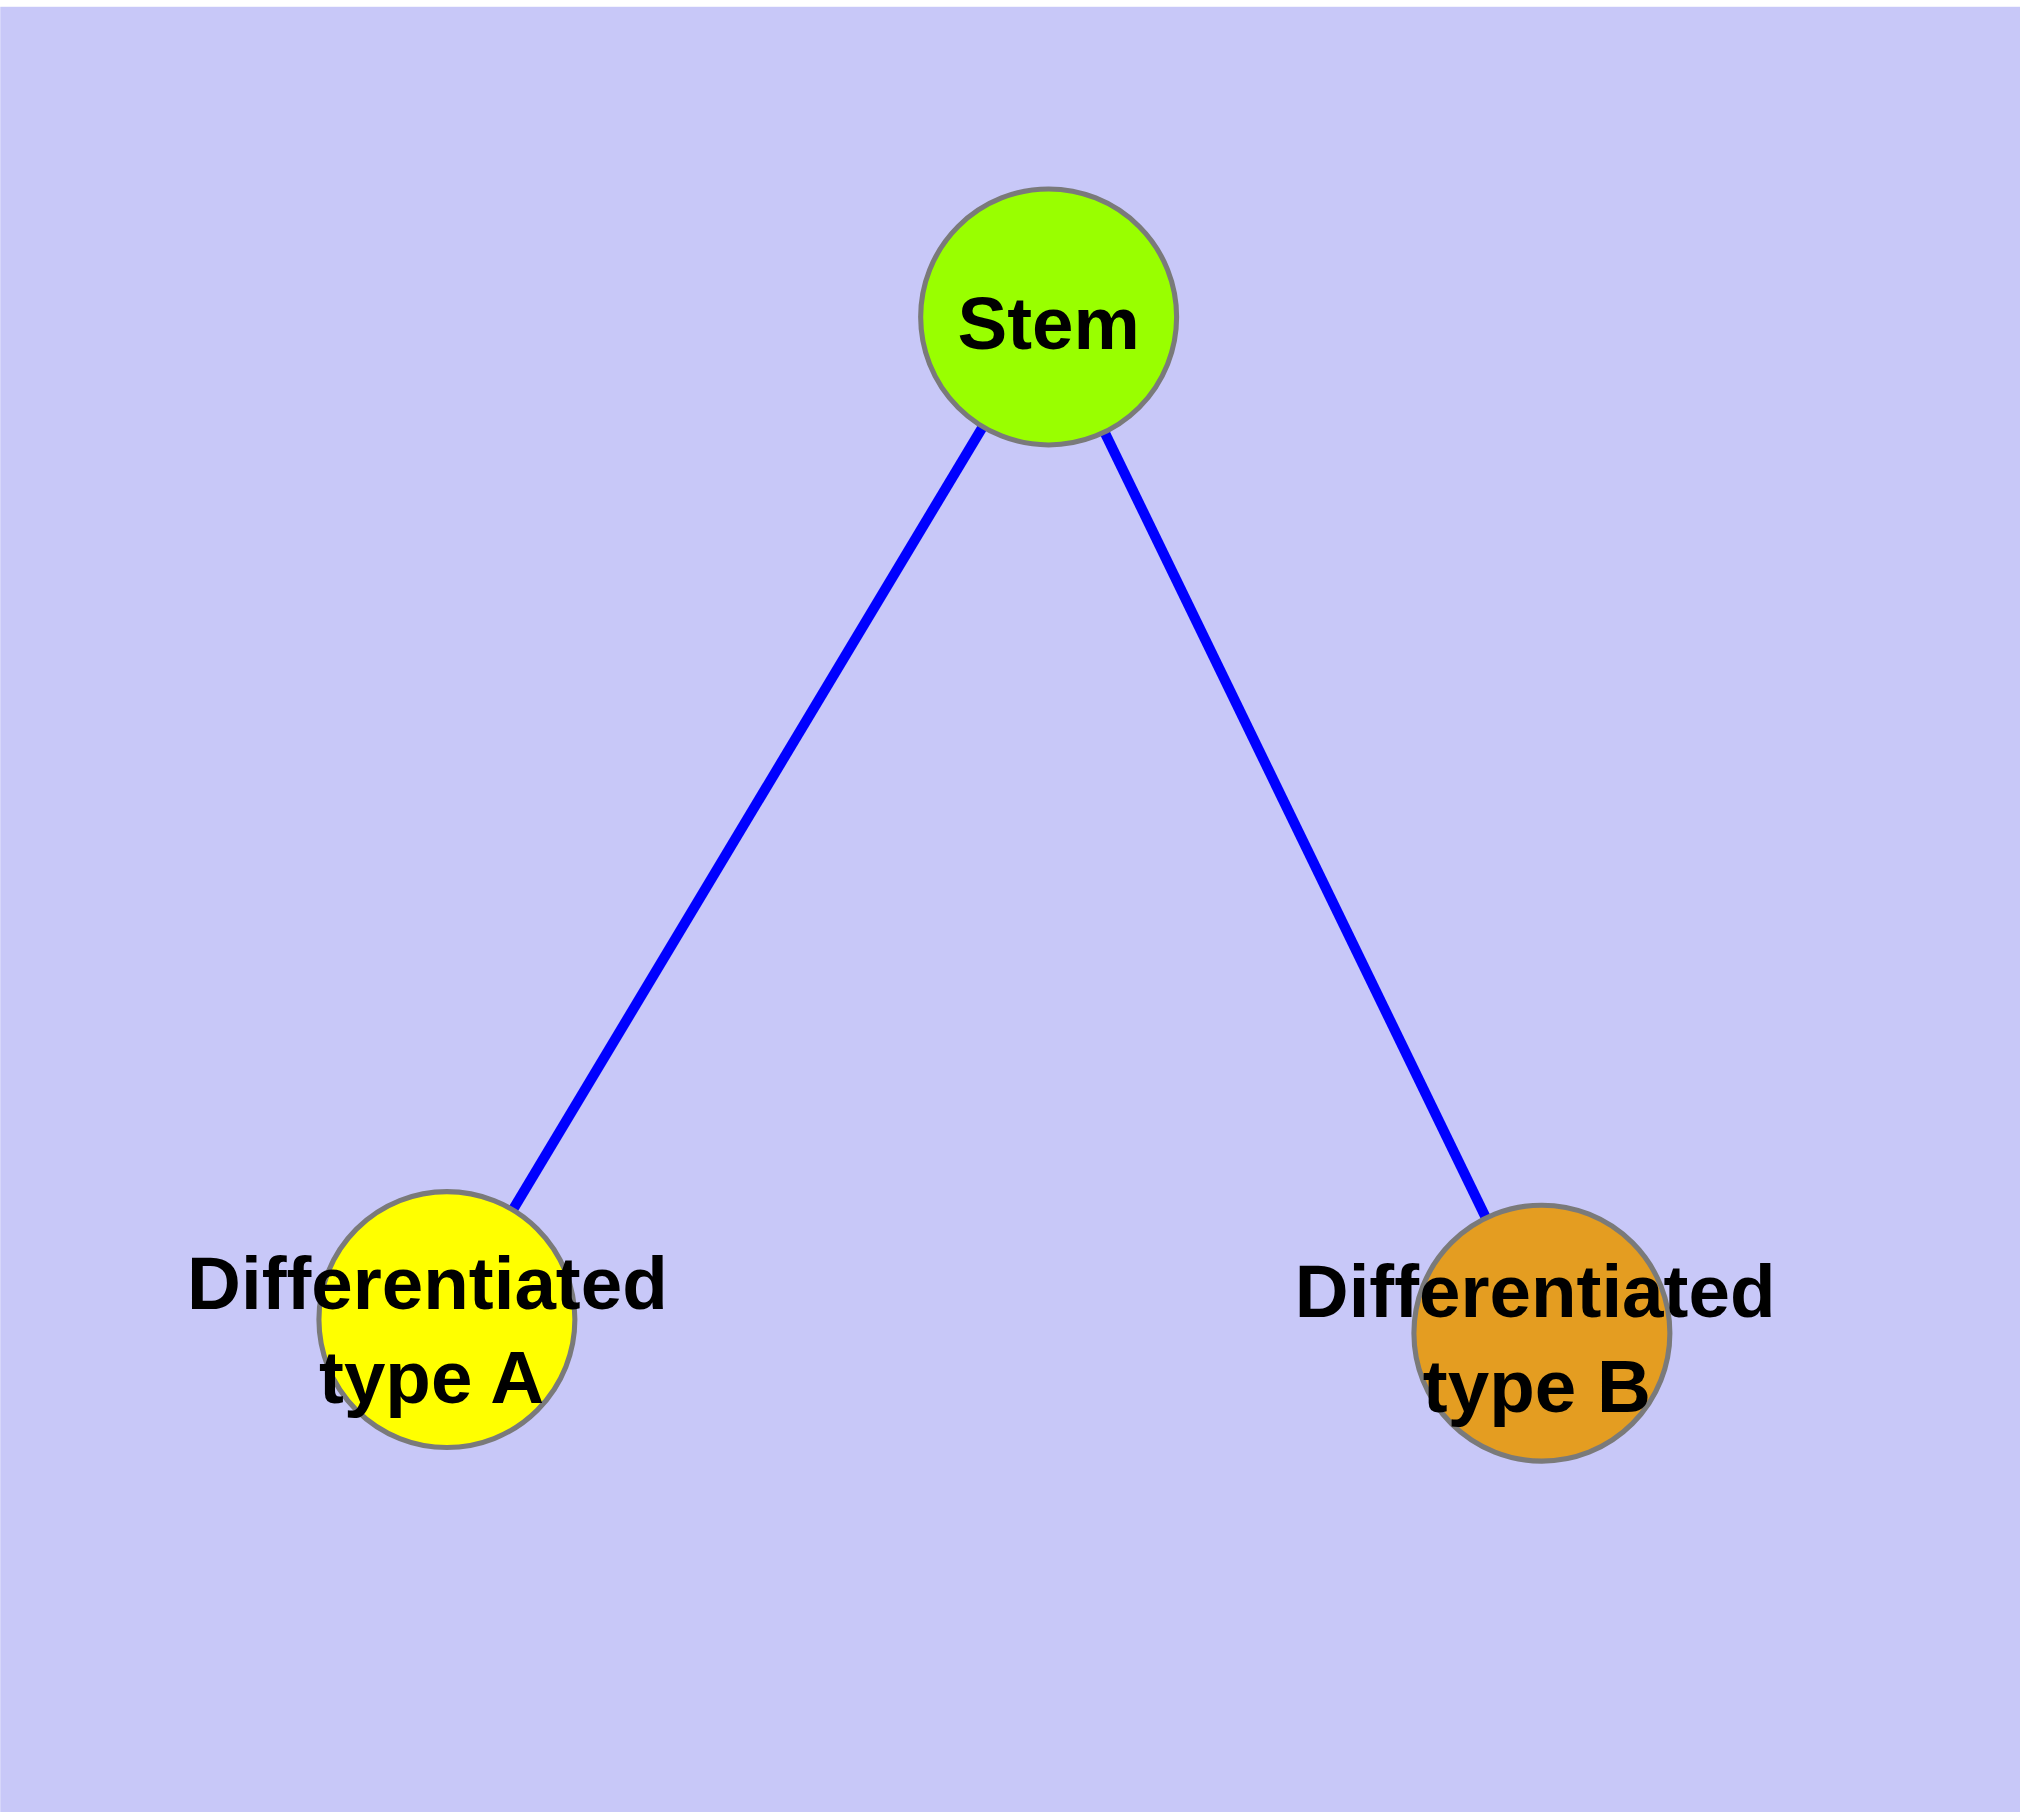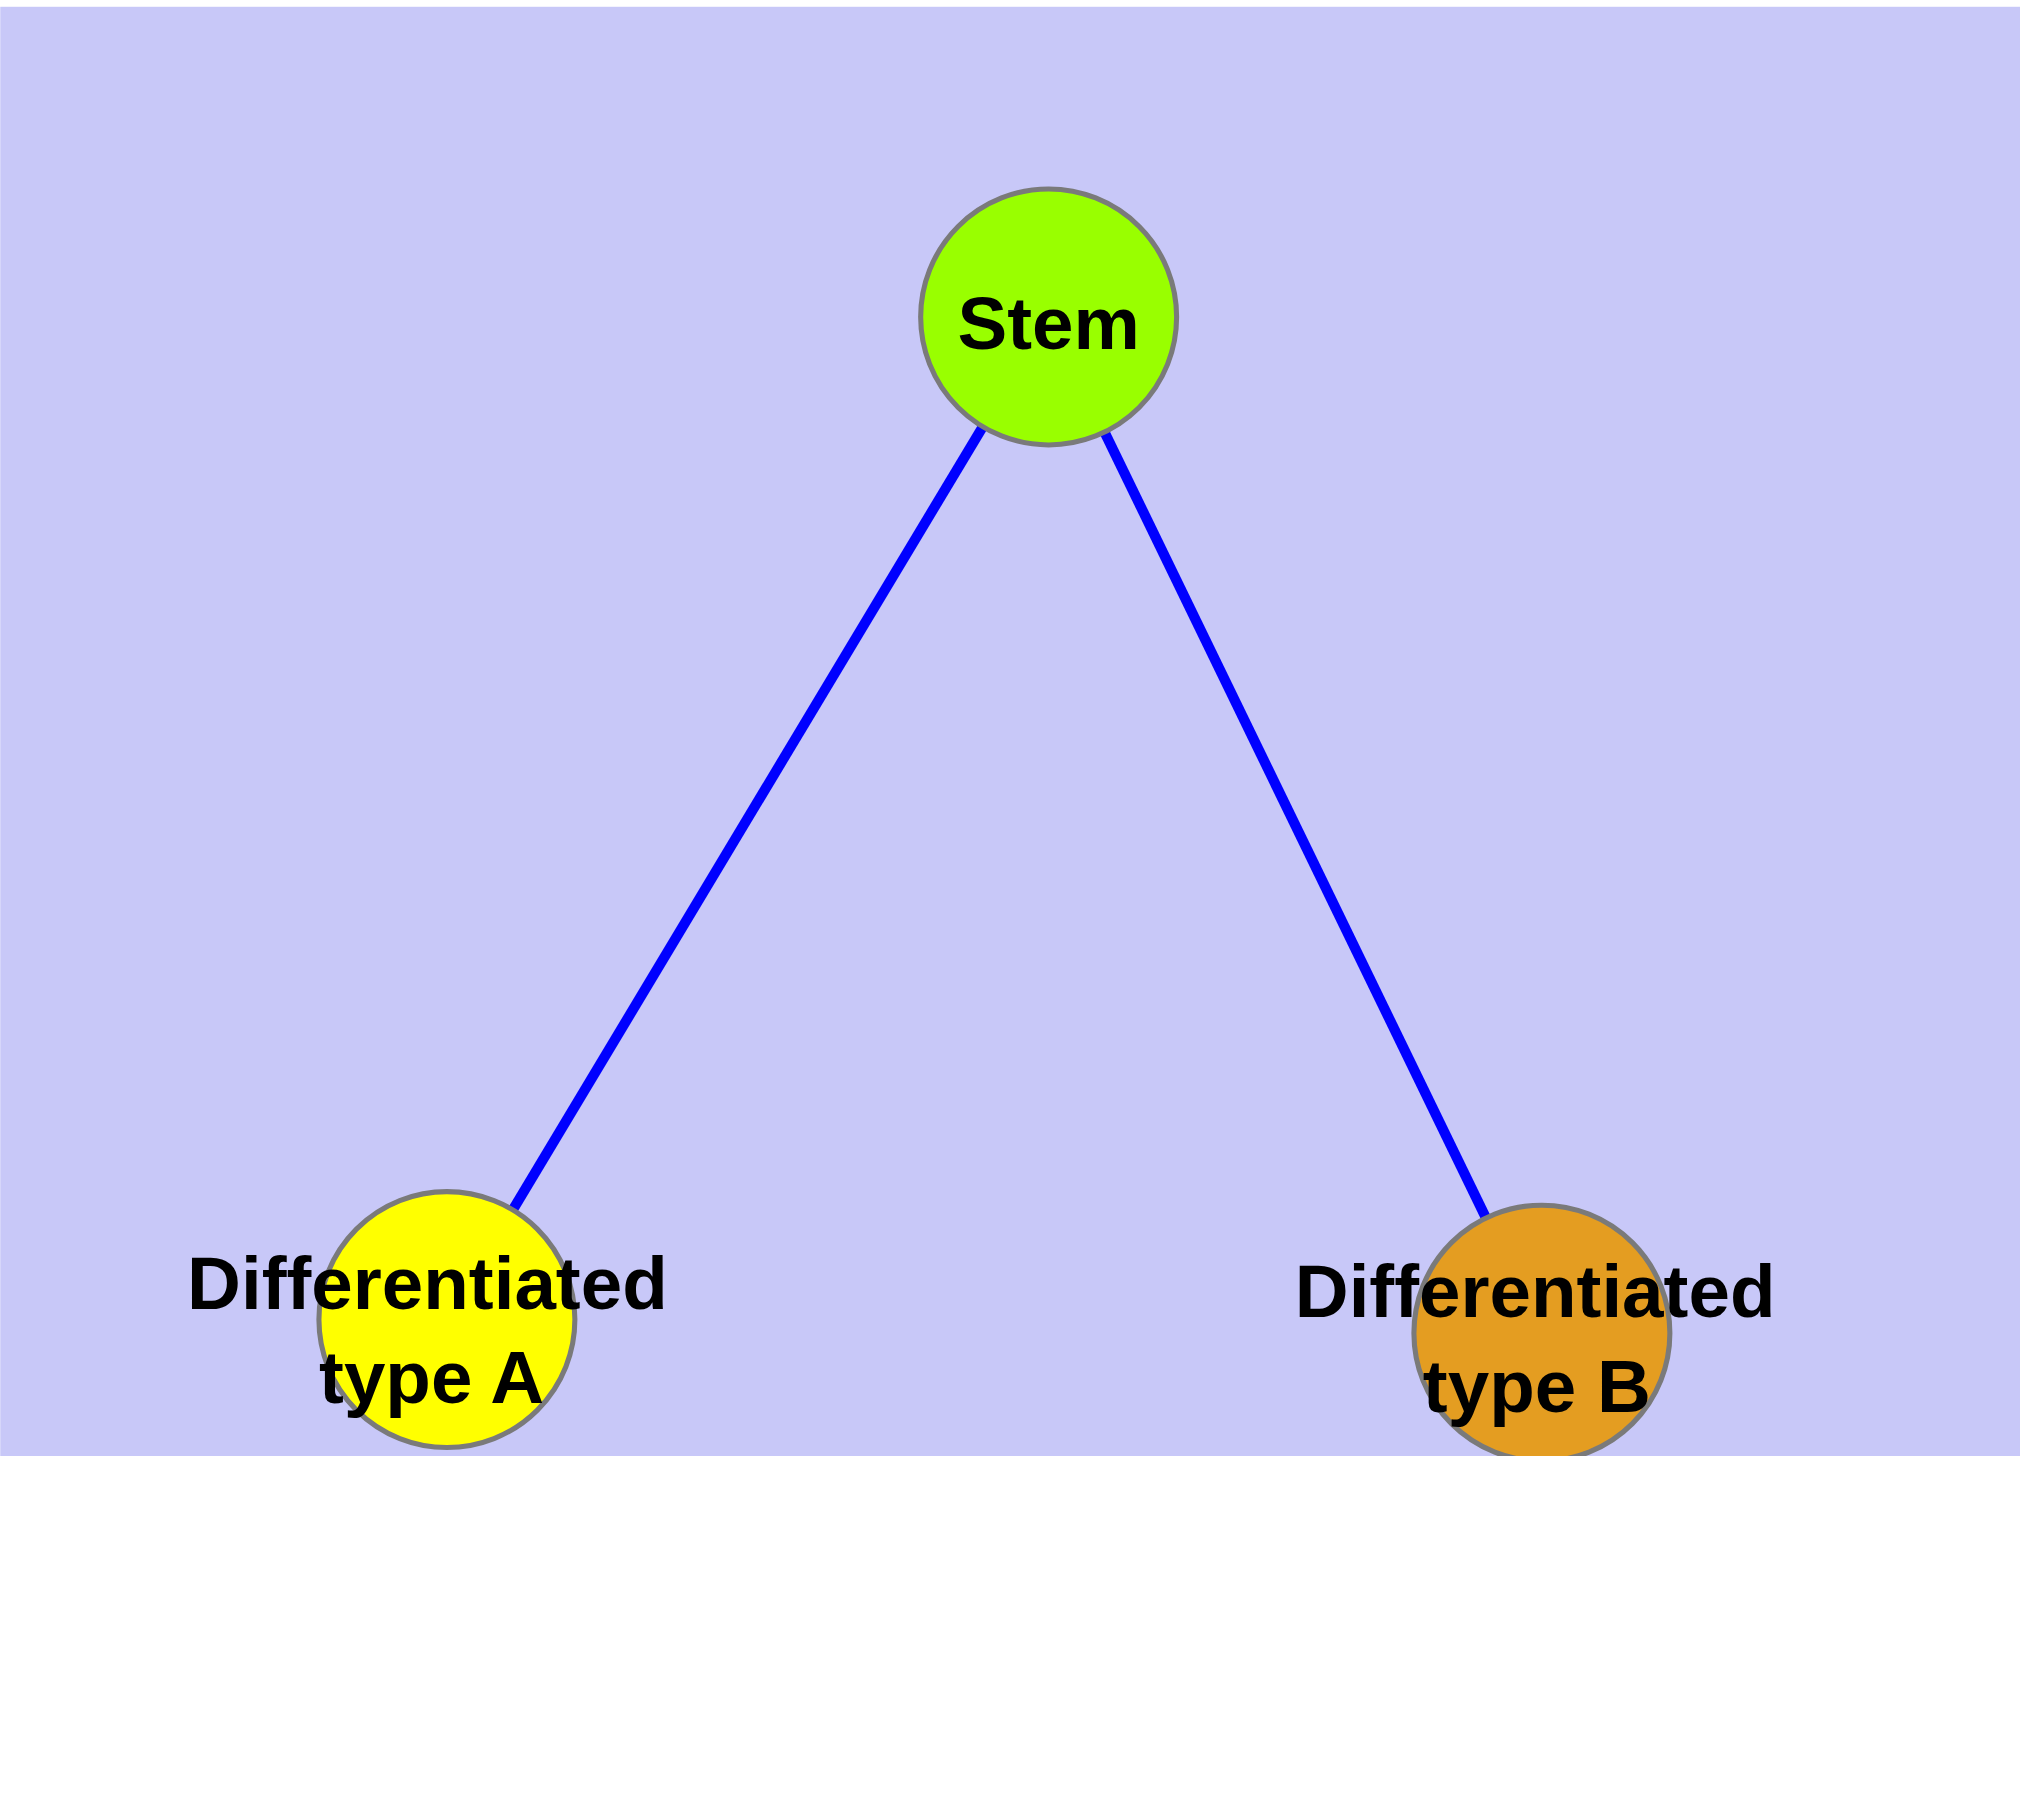--- a/index.html
+++ b/index.html
@@ -2,21 +2,21 @@
 <html style="font-size:13.6px"><head>
 <meta charset="utf-8">
 <style>
   html, body {
     margin: 0;
     padding: 0;
     background: #FFFFFF;
   }
   .canvas-wrap {
     width: 2021px;
-    height: 1456px;
+    height: 1812px;
     position: relative;
   }
   svg {
     display: block;
   }
   .node-circle {
     stroke-width: 6px;
   }
   .edge-line {
     stroke-width: 12px;

